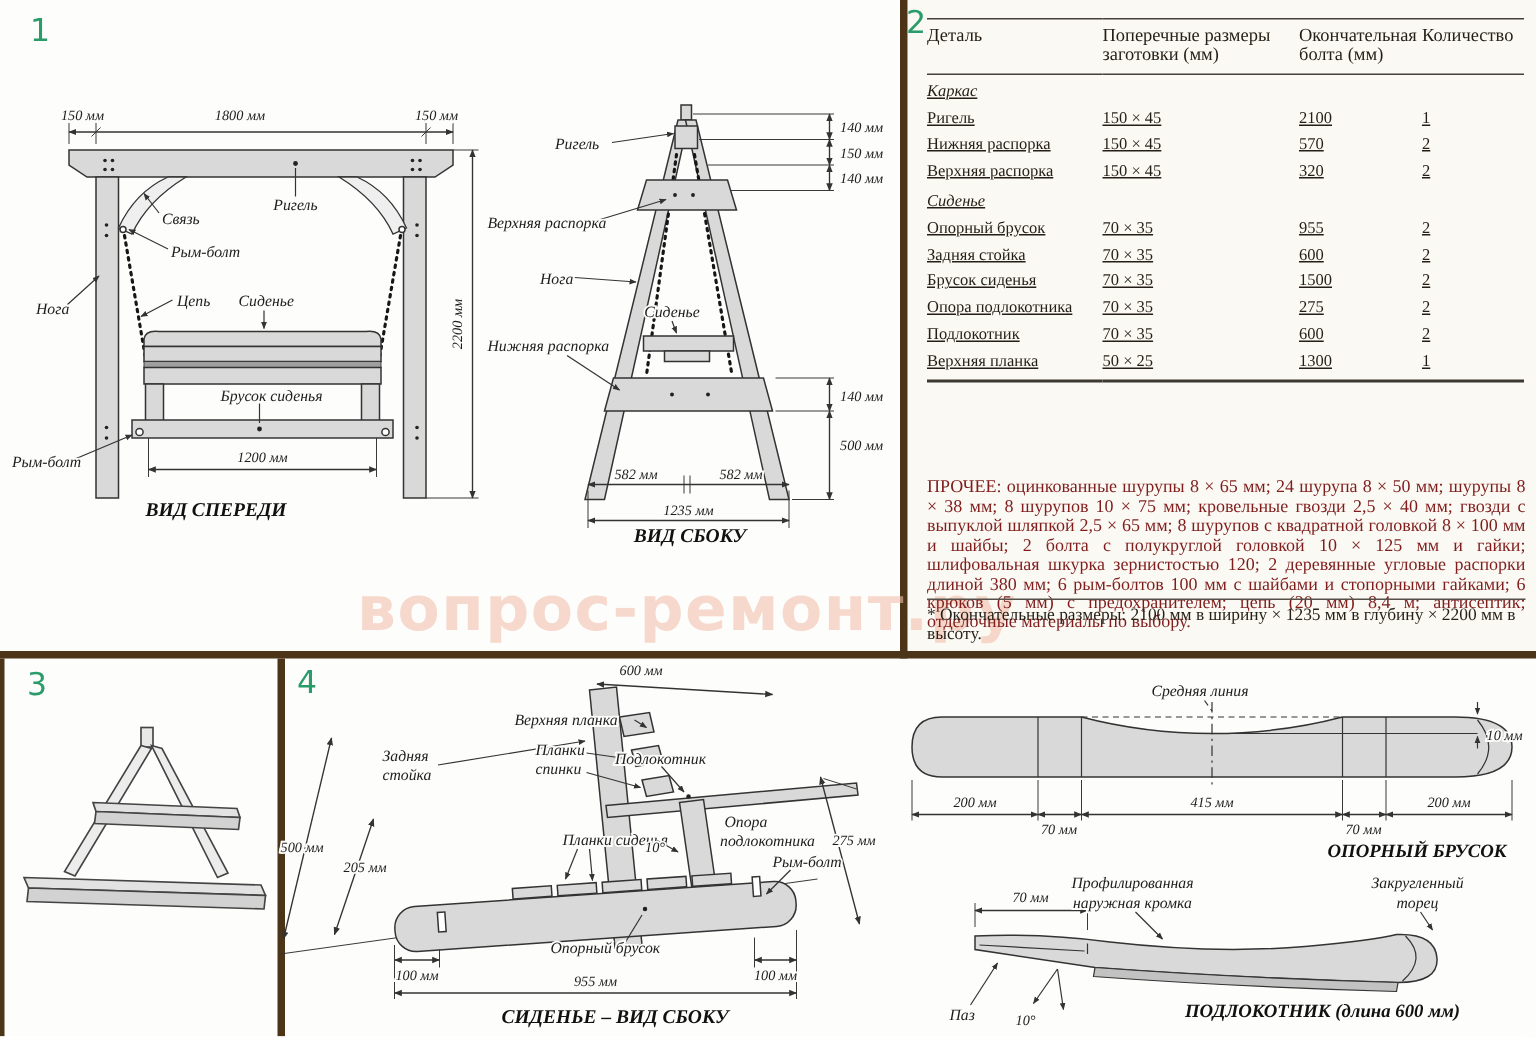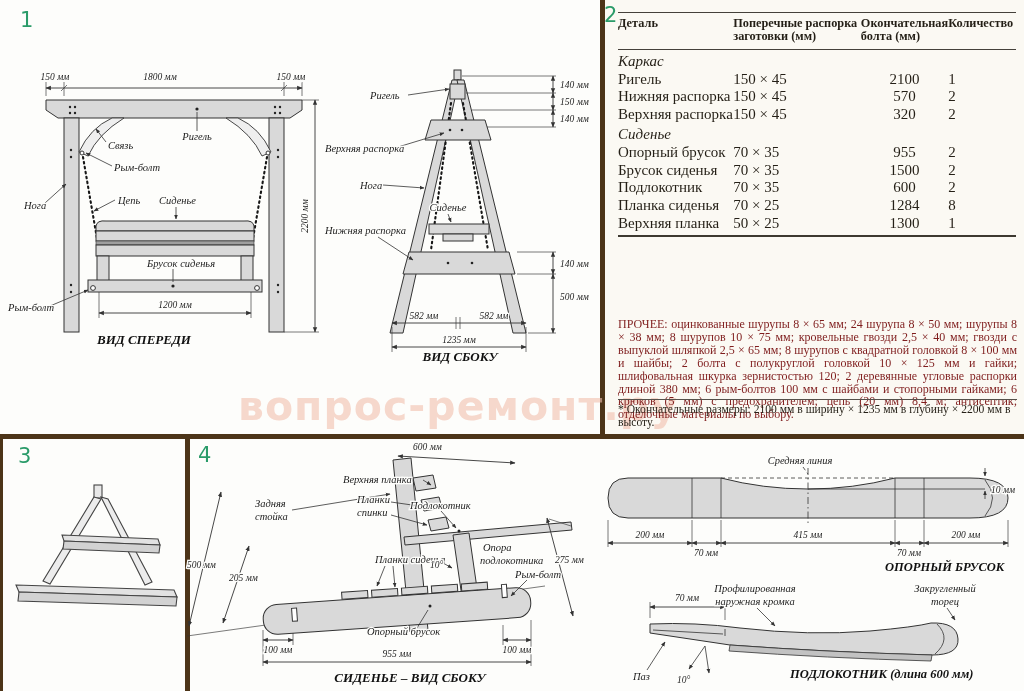--- a/index.html
+++ b/index.html
@@ -6,26 +6,26 @@
   #page { position:relative; width:1024px; height:691px; background:#fdfdfb; overflow:hidden;
           font-family:"Liberation Serif",serif; }
   .panel2bg { position:absolute; left:605px; top:0; width:419px; height:434px; background:#fbf9f3; }
   .vdiv,.hdiv,.ldiv,.bdiv { position:absolute; background:#4c3418; }
   .pnum { position:absolute; font:21px "DejaVu Sans",sans-serif; color:#2a9b69; }
   .wm { position:absolute; left:238px; top:382px; width:360px; font:bold 41px "DejaVu Sans",sans-serif;
         color:#f2c0ae; opacity:.6; letter-spacing:1px; white-space:nowrap; }
   
   .twrap { position:absolute; left:618px; top:12px; width:398px; }
   #parts-table { border-collapse:collapse; width:398px; border-top:1.6px solid #45413a; color:#241f16; }
-  #parts-table th { font-weight:bold; text-align:left; vertical-align:top; font-size:12.3px;
+  #parts-table th { font-weight:normal; text-align:left; vertical-align:top; font-size:12.3px;
         line-height:13.2px; padding:4px 0 6px; border-bottom:1.2px solid #45413a; }
-  #parts-table td { font-size:15px; line-height:13px; padding:2.4px 0; }
+  #parts-table td { font-size:11px; line-height:13px; padding:2.4px 0;text-decoration:underline; }
   #parts-table tr.section-row td { font-style:italic; padding-top:4.5px; }
   #parts-table tbody tr:last-child td { border-bottom:2.2px solid #3d3930; padding-bottom:5px; }
-  td.c2 { }  td.c3 { text-align:center; padding-right:48px; }  td.c4 { padding-left:9px; }
+  td.c2 { }  td.c3 { text-align:left; padding-right:48px; }  td.c4 { padding-left:9px; }
   .notes { position:absolute; left:618px; top:318px; width:399px; font-size:12px; line-height:12.9px;
            text-align:justify; color:#7f1d1d; }
   .footnotes { position:absolute; left:618px; top:399px; width:399px; border-top:1px solid #55504a;
            padding-top:4px; font-size:11.6px; line-height:12.6px; color:#241f16; }
   
   svg { position:absolute; }
   .part  { fill:#d9d9d9; stroke:#333; stroke-width:1; }
   .partw { fill:#efefef; stroke:#333; stroke-width:0.9; }
   .eye   { fill:#fff; stroke:#333; stroke-width:1; }
   .thin  { stroke:#333; stroke-width:0.8; fill:none; }
@@ -212,21 +212,21 @@
     <table id="parts-table">
       <colgroup>
           <col style="width:117px">
           <col style="width:131px">
           <col style="width:82px">
           <col style="width:68px">
         </colgroup>
       <thead>
         <tr>
           <th>Деталь</th>
-          <th>Поперечные распорка заготовки (мм)</th>
+          <th>Поперечные размеры заготовки (мм)</th>
           <th>Окончательная болта (мм)</th>
           <th>Количество</th>
         </tr>
       </thead>
       <tbody>
           <tr class="section-row">
             <td colspan="4">Каркас</td>
           </tr>
           <tr>
             <td class="c1">Ригель</td>
@@ -249,36 +249,42 @@
           <tr class="section-row">
             <td colspan="4">Сиденье</td>
           </tr>
           <tr>
             <td class="c1">Опорный брусок</td>
             <td class="c2">70 × 35</td>
             <td class="c3">955</td>
             <td class="c4">2</td>
           </tr>
           <tr>
+            <td class="c1">Задняя стойка</td>
+            <td class="c2">70 × 35</td>
+            <td class="c3">600</td>
+            <td class="c4">2</td>
+          </tr>
+          <tr>
             <td class="c1">Брусок сиденья</td>
             <td class="c2">70 × 35</td>
             <td class="c3">1500</td>
             <td class="c4">2</td>
           </tr>
           <tr>
+            <td class="c1">Опора подлокотника</td>
+            <td class="c2">70 × 35</td>
+            <td class="c3">275</td>
+            <td class="c4">2</td>
+          </tr>
+          <tr>
             <td class="c1">Подлокотник</td>
             <td class="c2">70 × 35</td>
             <td class="c3">600</td>
             <td class="c4">2</td>
-          </tr>
-          <tr>
-            <td class="c1">Планка сиденья</td>
-            <td class="c2">70 × 25</td>
-            <td class="c3">1284</td>
-            <td class="c4">8</td>
           </tr>
           <tr>
             <td class="c1">Верхняя планка</td>
             <td class="c2">50 × 25</td>
             <td class="c3">1300</td>
             <td class="c4">1</td>
           </tr>
         </tbody>
     </table>
   </div>

